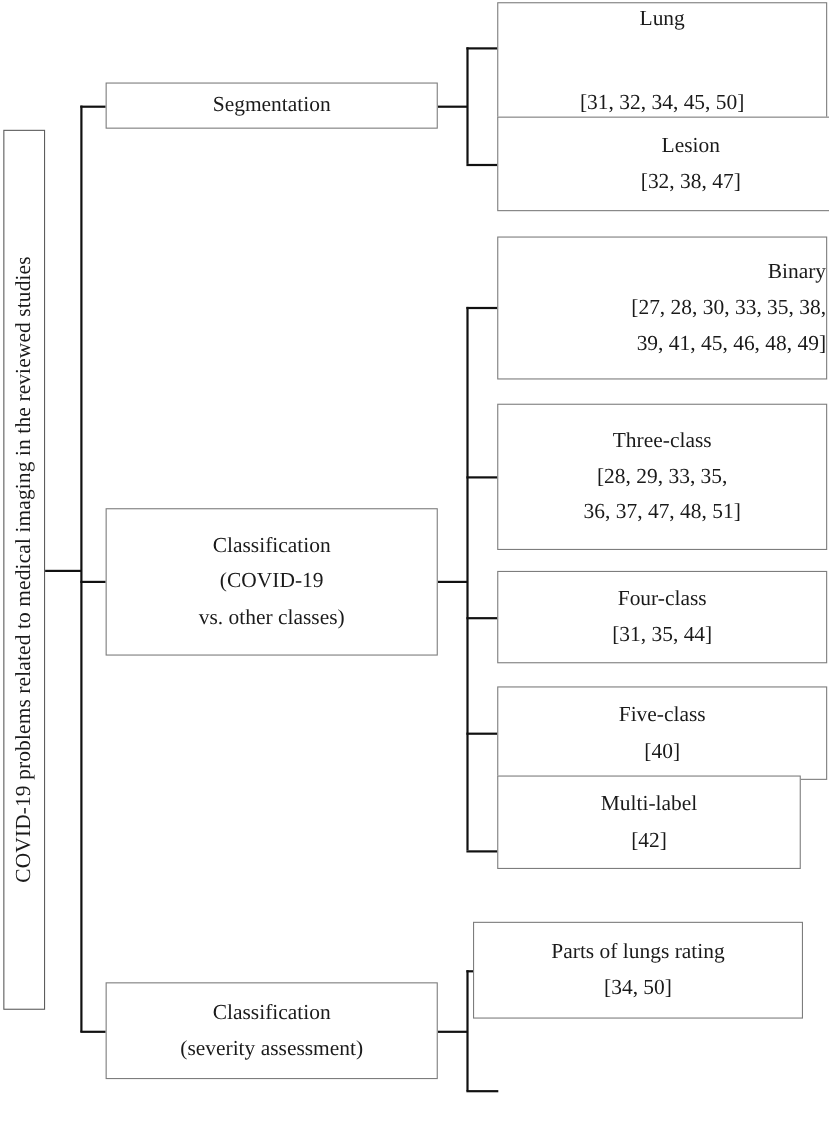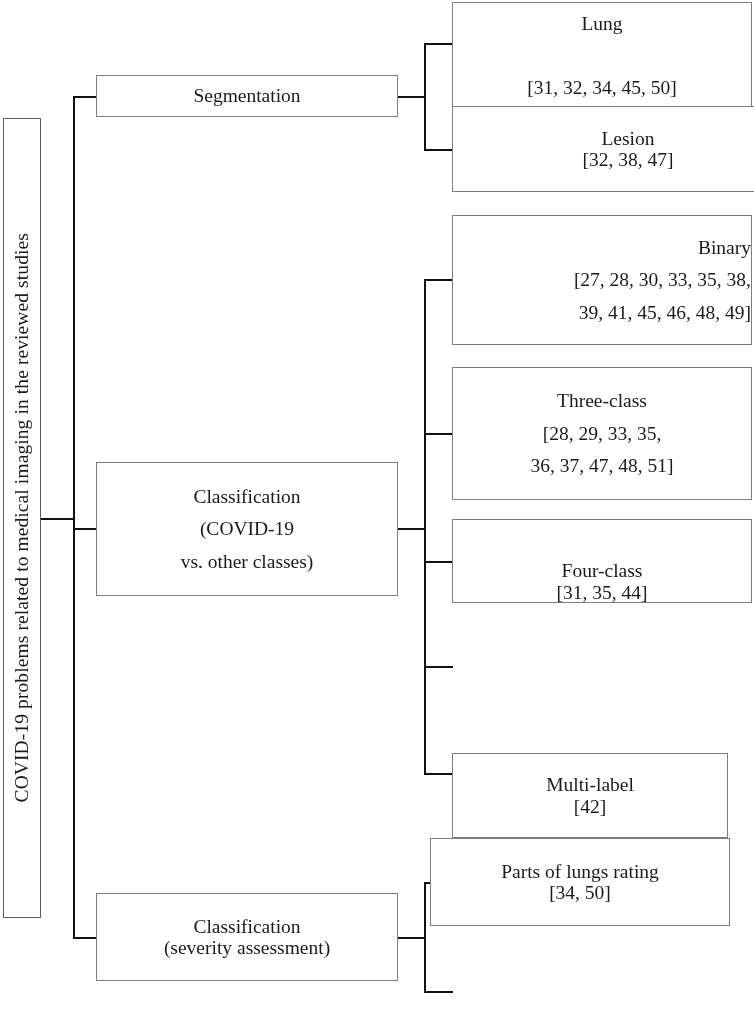--- a/index.html
+++ b/index.html
@@ -29,21 +29,21 @@
     justify-content: center;
     text-align: center;
     font-size: 19.5px;
     line-height: 1.0;
   }
   .node .ln {
     display: block;
     white-space: nowrap;
     padding: 0;
   }
-  .node.two .ln + .ln { margin-top: 2px; }
+  .node.two .ln + .ln { margin-top: 14px; }
   .node.three .ln + .ln { margin-top: 13px; }
 
   
   #root-node {
     left: 3px;
     top: 118px;
     width: 38px;
     height: 800px;
     border: 1.5px solid #5d5d5d;
   }
@@ -134,27 +134,31 @@
     <span class="ln">[27, 28, 30, 33, 35, 38,</span>
     <span class="ln">39, 41, 45, 46, 48, 49]</span>
   </div>
 
   <div class="node three" style="left:452px; top:367px; width:300px; height:133px;">
     <span class="ln">Three-class</span>
     <span class="ln">[28, 29, 33, 35,</span>
     <span class="ln">36, 37, 47, 48, 51]</span>
   </div>
 
-  <div class="node two" style="left:452px; top:519px; width:300px; height:84px;justify-content:flex-end;">
+  <div class="node two" style="left:452px; top:519px; width:300px; height:84px;">
     <span class="ln">Four-class</span>
     <span class="ln">[31, 35, 44]</span>
   </div>
 
+  <div class="node two" style="left:452px; top:624px; width:300px; height:85px;">
+    <span class="ln">Five-class</span>
+    <span class="ln">[40]</span>
+  </div>
 
-  <div class="node two" style="left:452px; top:753px; width:276px; height:85px;">
+  <div class="node two" style="left:452px; top:705px; width:276px; height:85px;">
     <span class="ln">Multi-label</span>
     <span class="ln">[42]</span>
   </div>
 
   <div class="node two" style="left:430px; top:838px; width:300px; height:88px;">
     <span class="ln">Parts of lungs rating</span>
     <span class="ln">[34, 50]</span>
   </div>
 
 

